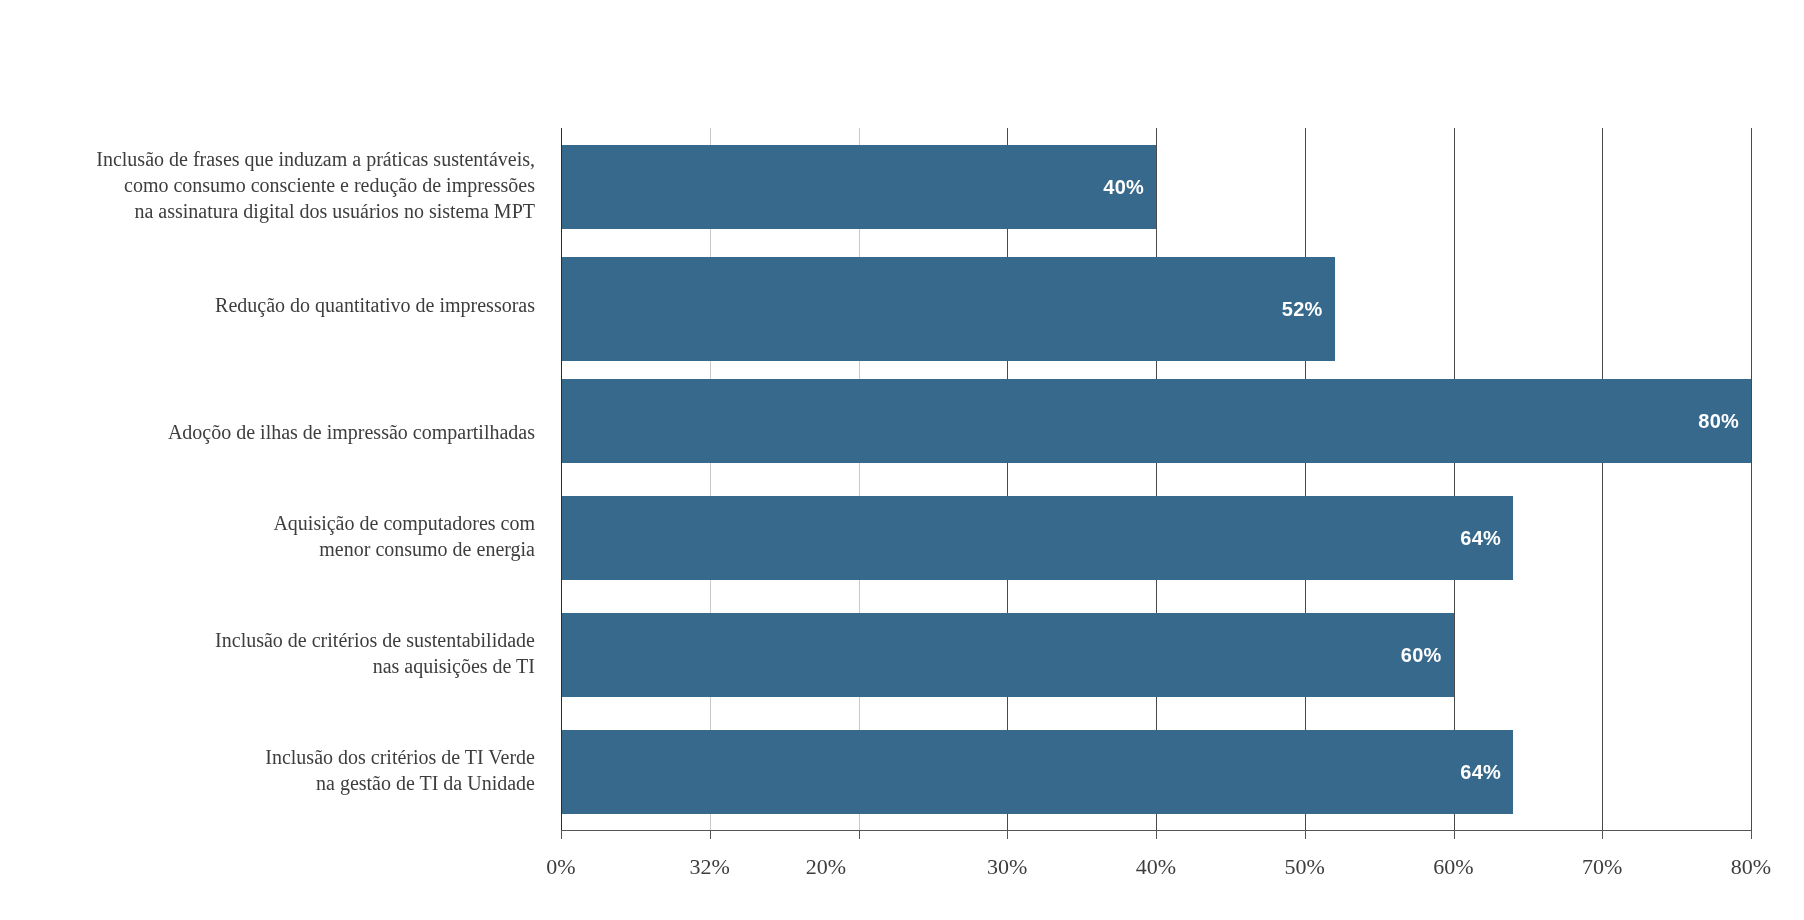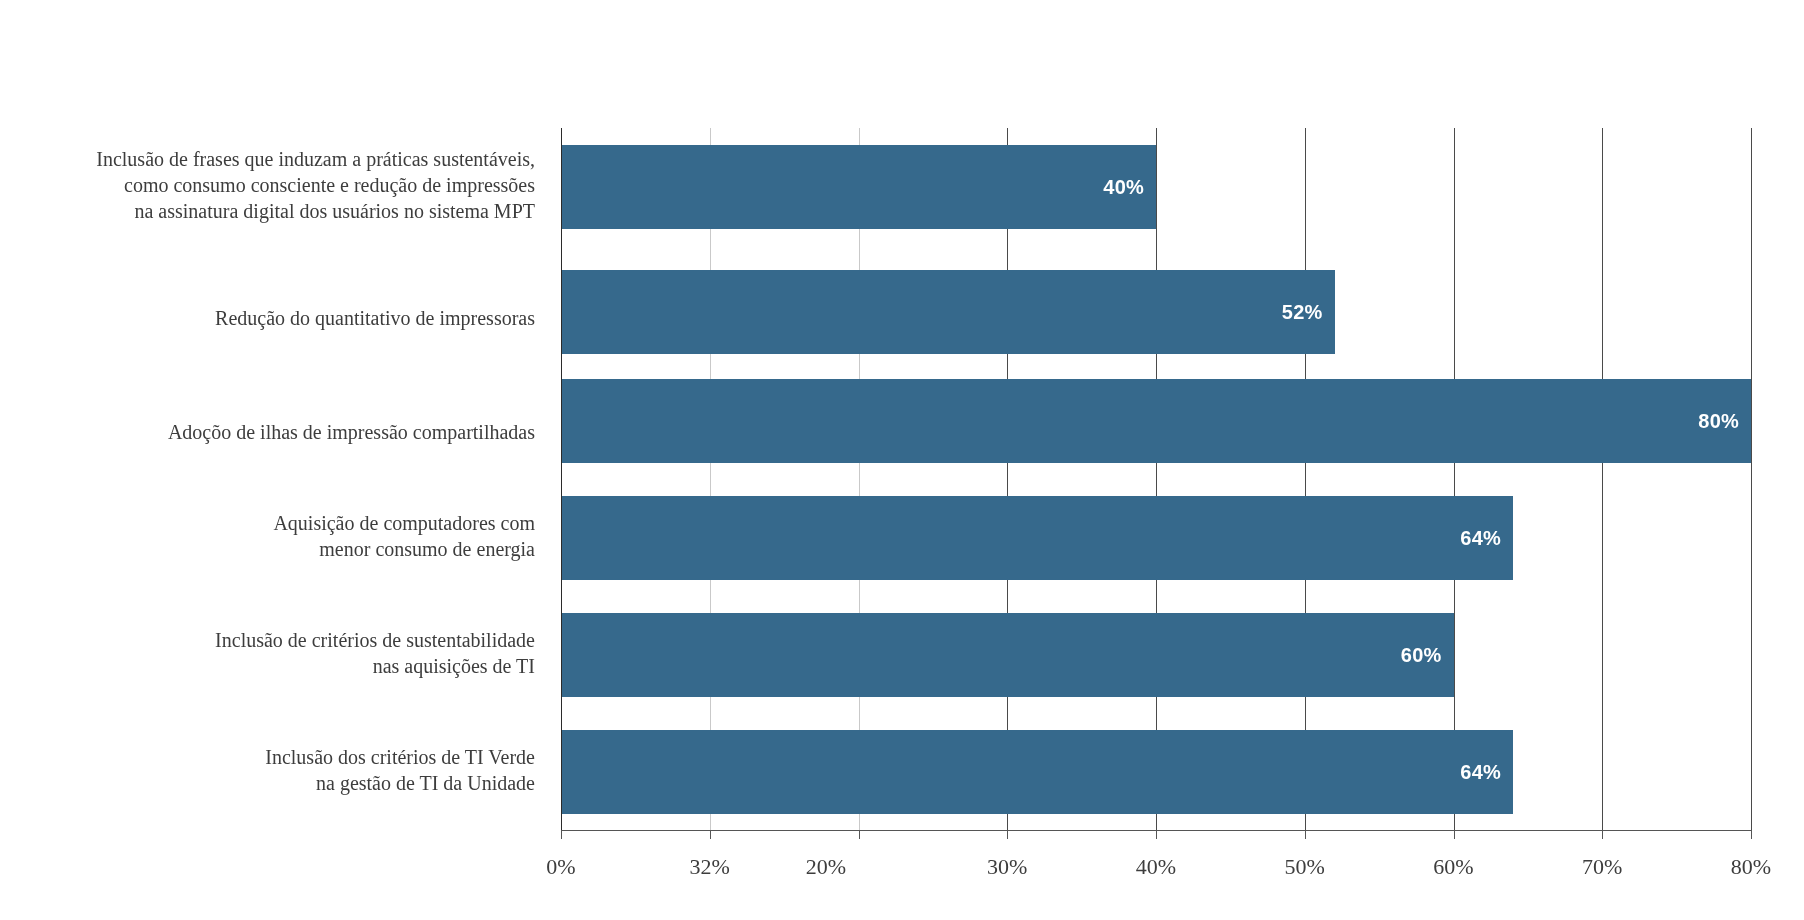--- a/index.html
+++ b/index.html
@@ -127,21 +127,21 @@
         <div class="gridline major" style="left: 743.75px;"></div>
         <div class="gridline major" style="left: 892.5px;"></div>
         <div class="gridline major" style="left: 1041.25px;"></div>
         <div class="gridline major" style="left: 1190px;"></div>
       </div>
     <div class="bars-layer">
         <div class="bar-row" style="top: 16.5px; height: 84px;">
           <div class="bar" style="width: 595px; background: rgb(54, 105, 140);"></div>
           <div class="bar-value" style="left: 583px; transform: translate(-100%, -50%);">40%</div>
         </div>
-        <div class="bar-row" style="top: 142px; height: 84px;">
+        <div class="bar-row" style="top: 129px; height: 104px;">
           <div class="bar" style="width: 773.5px; background: rgb(54, 105, 140);"></div>
           <div class="bar-value" style="left: 761.5px; transform: translate(-100%, -50%);">52%</div>
         </div>
         <div class="bar-row" style="top: 250.5px; height: 84px;">
           <div class="bar" style="width: 1190px; background: rgb(54, 105, 140);"></div>
           <div class="bar-value" style="left: 1178px; transform: translate(-100%, -50%);">80%</div>
         </div>
         <div class="bar-row" style="top: 367.5px; height: 84px;">
           <div class="bar" style="width: 952px; background: rgb(54, 105, 140);"></div>
           <div class="bar-value" style="left: 940px; transform: translate(-100%, -50%);">64%</div>
@@ -176,21 +176,21 @@
       <div class="xtick-label" style="left: 1453.5px;">60%</div>
       <div class="xtick" style="left: 1602.25px;"></div>
       <div class="xtick-label" style="left: 1602.25px;">70%</div>
       <div class="xtick" style="left: 1751px;"></div>
       <div class="xtick-label" style="left: 1751px;">80%</div>
     </div>
   <div id="cat-labels">
       <div class="cat-label" style="top: 145.55px;">Inclusão de frases que induzam a práticas sustentáveis,
 como consumo consciente e redução de impressões
 na assinatura digital dos usuários no sistema MPT</div>
-      <div class="cat-label" style="top: 305px;">Redução do quantitativo de impressoras</div>
+      <div class="cat-label" style="top: 292px;">Redução do quantitativo de impressoras</div>
       <div class="cat-label" style="top: 406.85px; margin-top: 12px;">Adoçõo de ilhas de impressão compartilhadas</div>
       <div class="cat-label" style="top: 510.2px;">Aquisição de computadores com
 menor consumo de energia</div>
       <div class="cat-label" style="top: 627.2px;">Inclusão de critérios de sustentabilidade
 nas aquisições de TI</div>
       <div class="cat-label" style="top: 744.2px;">Inclusão dos critérios de TI Verde
 na gestão de TI da Unidade</div>
     </div>
 
 </div>

